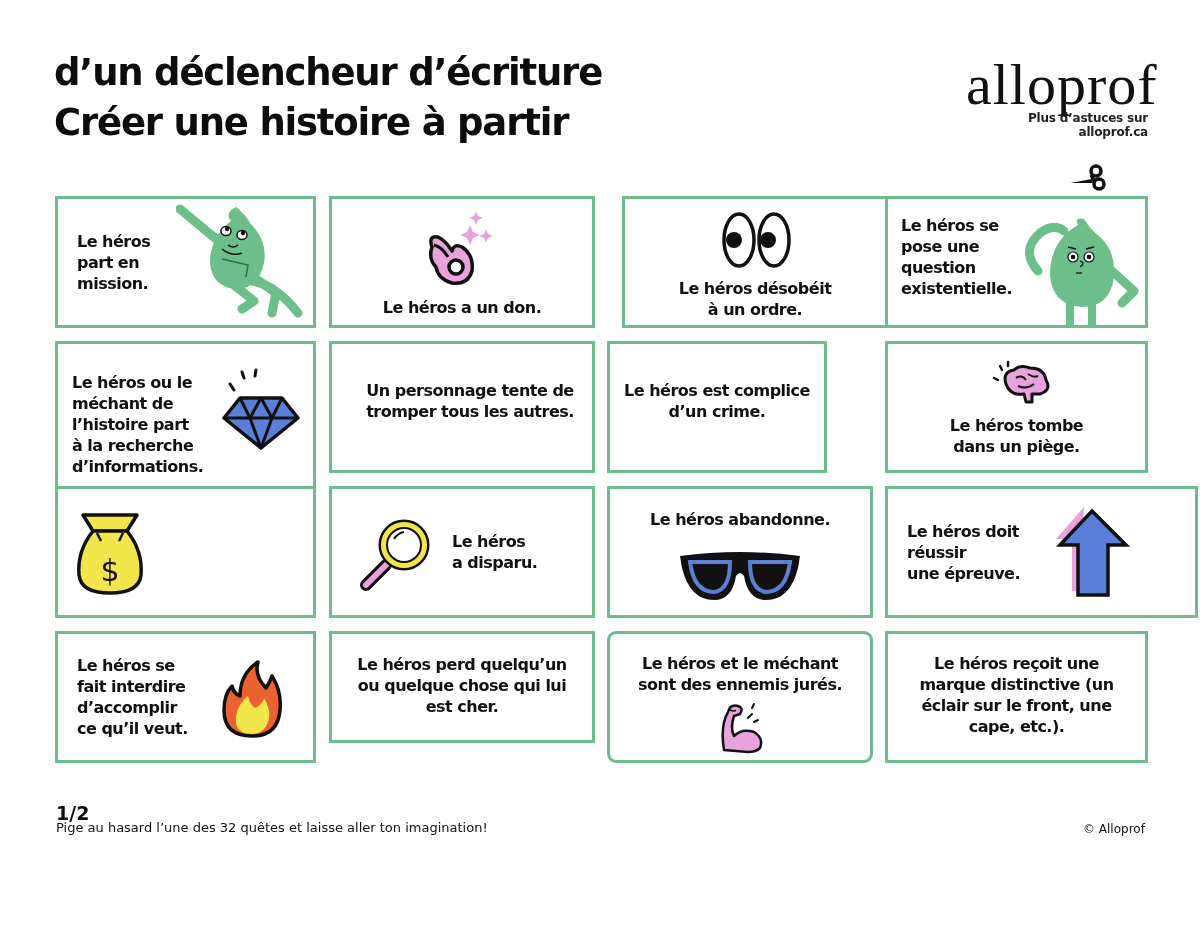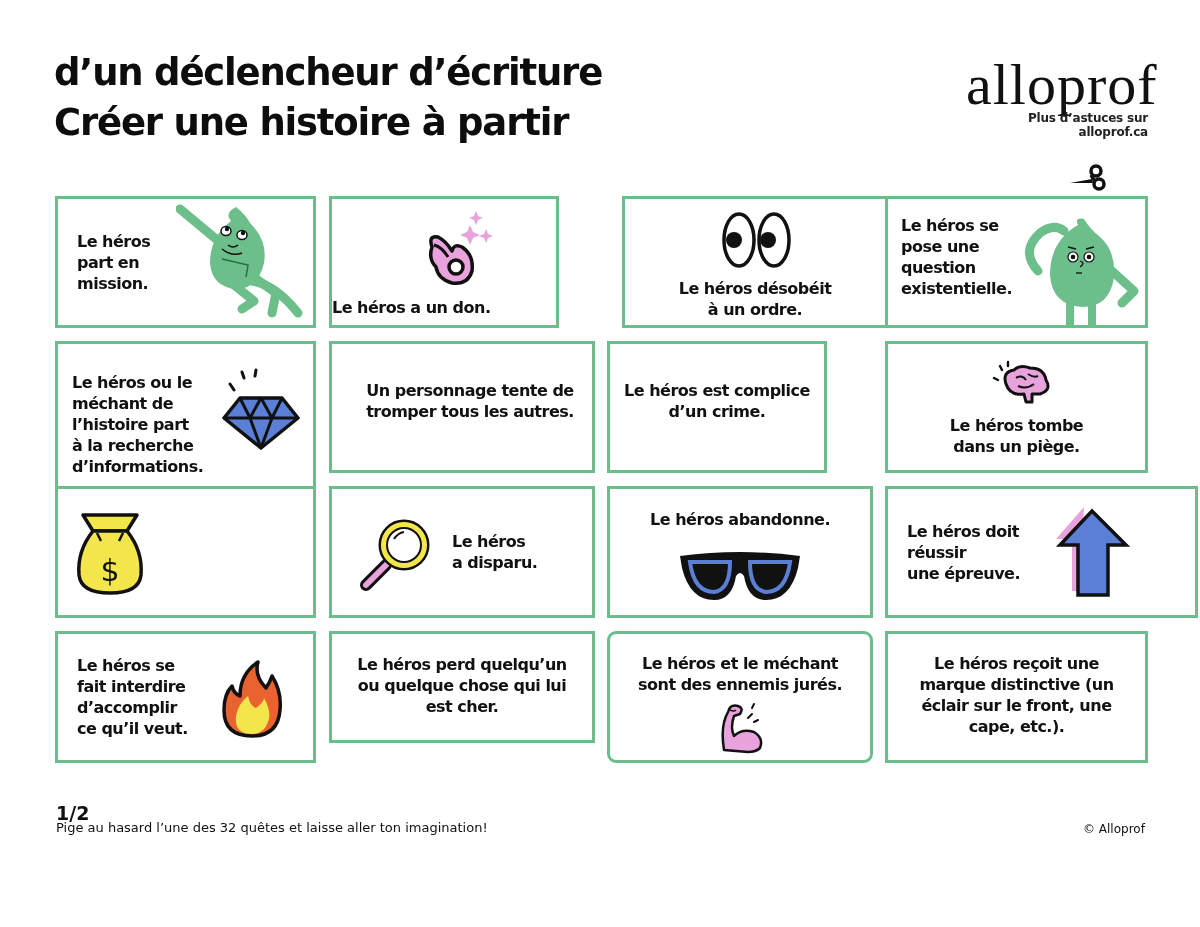--- a/index.html
+++ b/index.html
@@ -51,21 +51,21 @@
     <path d="M46 58 L72 64 L70 76" stroke="#2b6b45" stroke-width="1.5" fill="none"></path>
     <ellipse cx="50" cy="30" rx="5" ry="4.5" fill="#fff" stroke="#111" stroke-width="1.5"></ellipse>
     <ellipse cx="66" cy="34" rx="5" ry="4.5" fill="#fff" stroke="#111" stroke-width="1.5"></ellipse>
     <circle cx="51" cy="28" r="2.2" fill="#111"></circle>
       <circle cx="67" cy="32" r="2.2" fill="#111"></circle>
     <path d="M52 44 Q57 48 62 44" stroke="#111" stroke-width="1.5" fill="none"></path>
     <path d="M46 48 Q56 56 66 52" stroke="#111" stroke-width="1.5" fill="none"></path>
   </svg>
 </div>
 
-<div class="card" style="left:329px;top:196px;width:230px;height:132px;align-items:flex-end;">
+<div class="card" style="left:329px;top:196px;width:266px;height:132px;justify-content:center;align-items:flex-end;">
   <div class="txt" style="text-align:center;margin-bottom:7px;">Le héros a un don.</div>
   <svg class="icon" style="left:92px;top:8px;" width="72" height="80" viewBox="0 0 72 80">
     <path d="M52 4 l2 5 l5 2 l-5 2 l-2 5 l-2 -5 l-5 -2 l5 -2 z" fill="#e8a3dc"></path>
     <path d="M46 18 l3 7 l7 3 l-7 3 l-3 7 l-3 -7 l-7 -3 l7 -3 z" fill="#e8a3dc"></path>
     <path d="M62 22 l2 5 l5 2 l-5 2 l-2 5 l-2 -5 l-5 -2 l5 -2 z" fill="#e8a3dc"></path>
     <path d="M8 40 Q4 28 14 30 Q22 34 28 44 Q30 36 38 40 Q50 48 48 64 Q44 78 28 76 Q14 72 12 60 Q4 52 8 40 Z" fill="#e8a3dc" stroke="#111" stroke-width="3.5" stroke-linejoin="round"></path>
     <circle cx="32" cy="60" r="7" fill="#fff" stroke="#111" stroke-width="3.5"></circle>
     <path d="M10 38 Q18 40 24 50" stroke="#111" stroke-width="3" fill="none"></path>
   </svg>
 </div>

